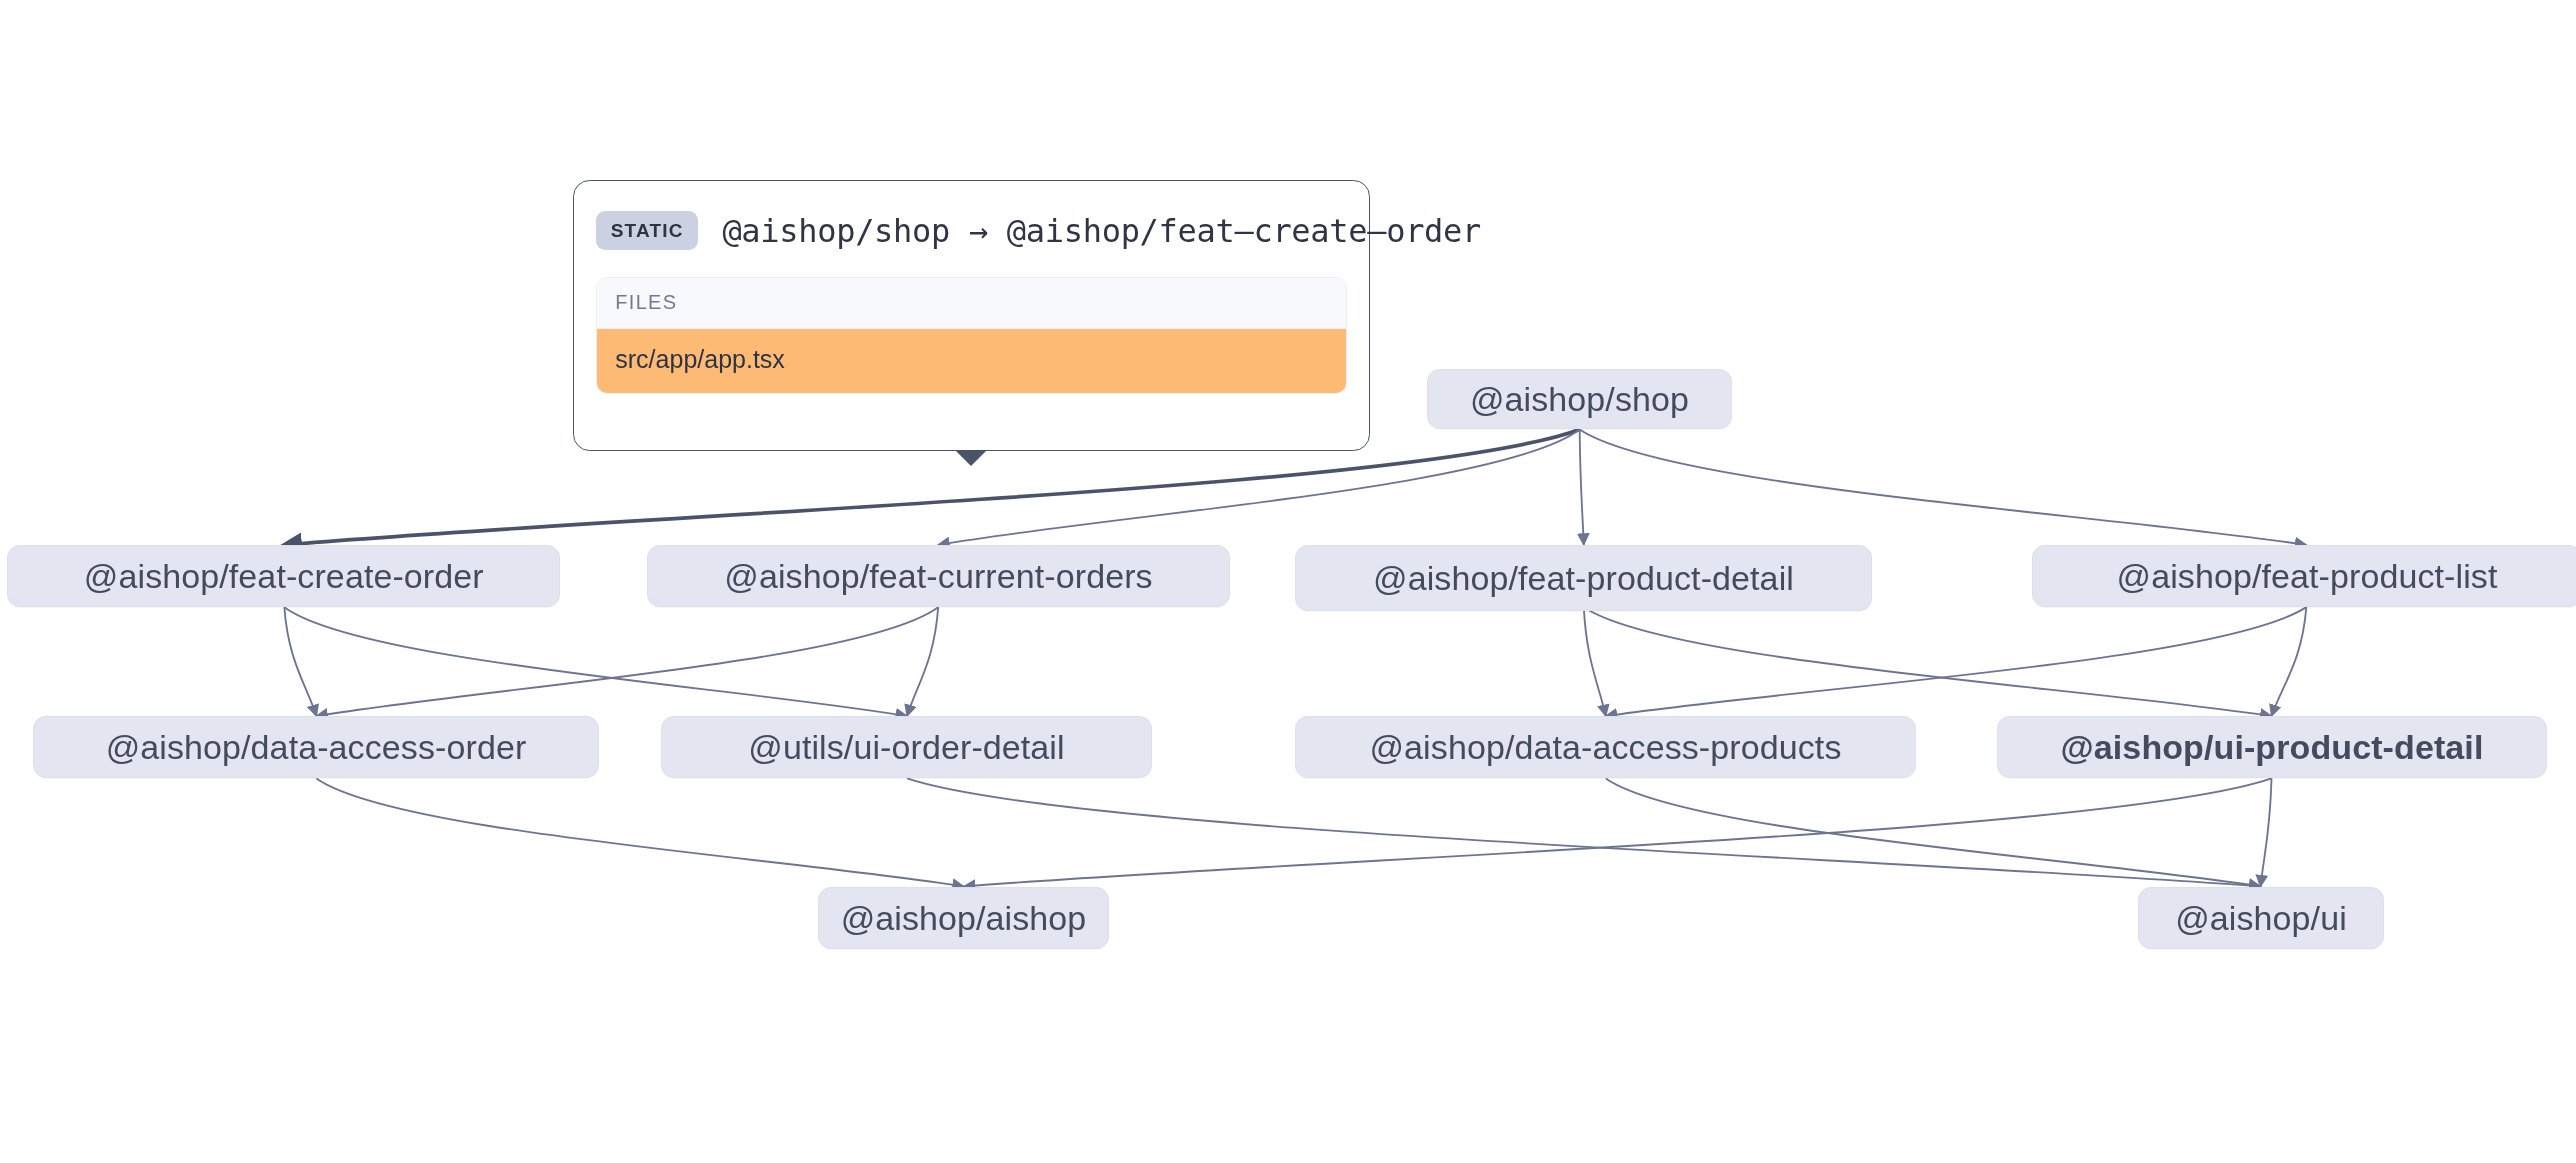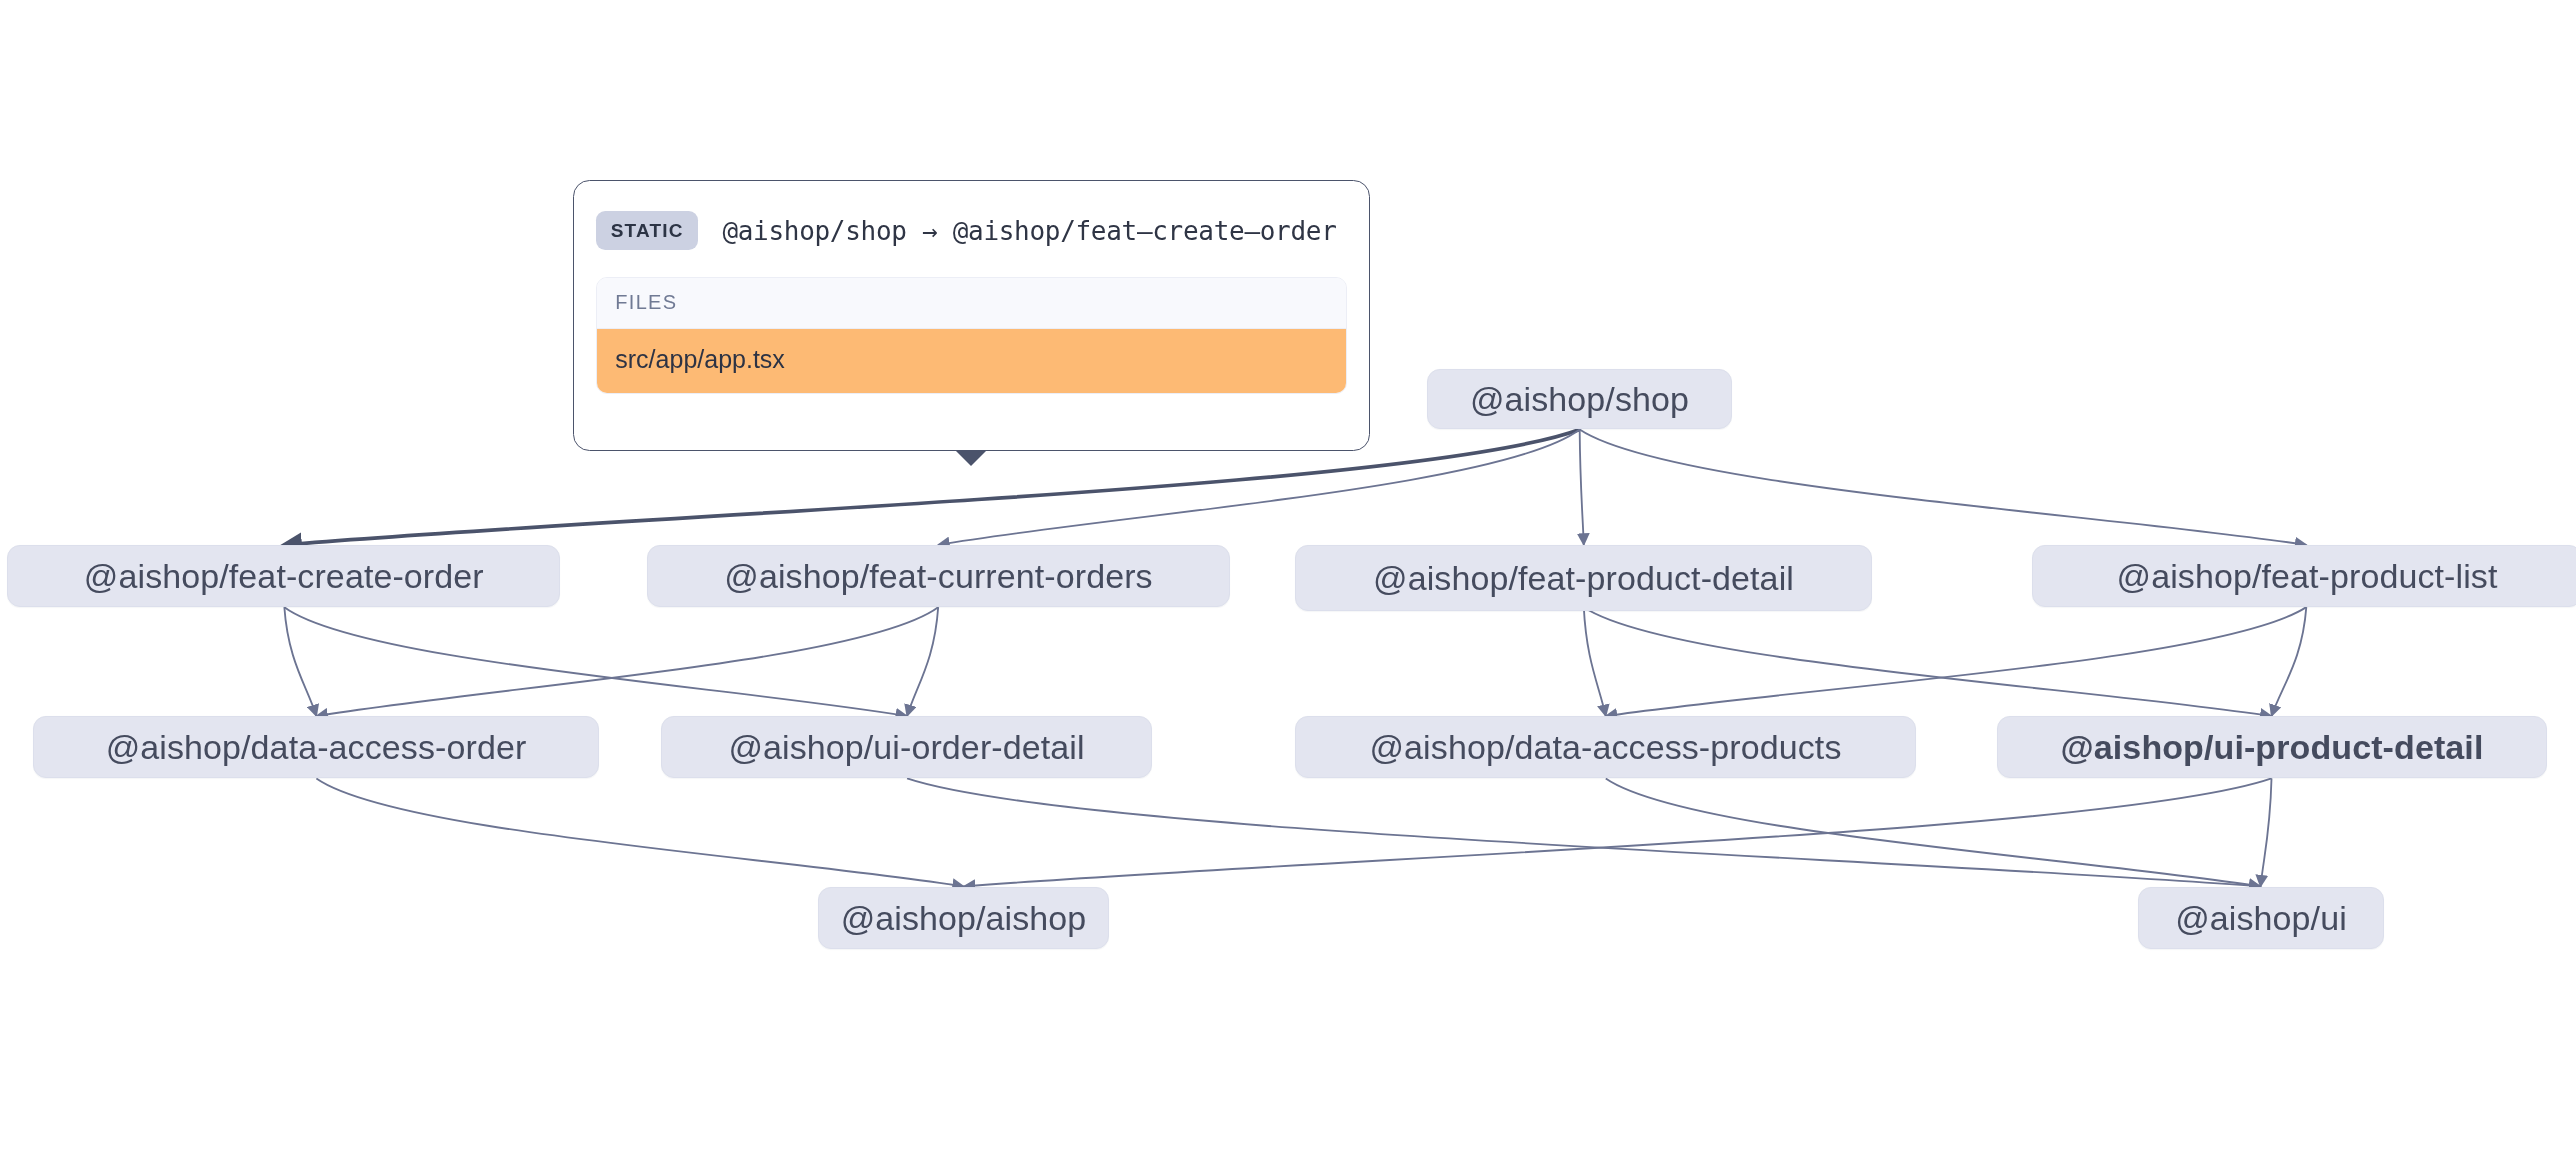--- a/index.html
+++ b/index.html
@@ -78,21 +78,21 @@
     font-size: 19px;
     font-weight: bold;
     letter-spacing: 1.2px;
     border-radius: 9.2px;
     padding: 10px 14.7px;
     line-height: 1;
     text-align: center;
   }
   .edge-title {
     font-family: "DejaVu Sans Mono", "Liberation Mono", monospace;
-    font-size: 26px;
+    font-size: 32px;
     color: #2f3545;
     letter-spacing: -0.3px;
     white-space: nowrap;
   }
   .files-panel {
     margin-top: 16.5px;
     border: 0.9px solid #eceef6;
     border-radius: 11px;
     overflow: hidden;
     background: #ffffff;
@@ -160,21 +160,21 @@
       <div class="node" style="left: 1295px; top: 545px; width: 577px; height: 66px;">
         <span>@aishop/feat-product-detail</span>
       </div>
       <div class="node" style="left: 2032px; top: 545px; width: 550px; height: 62px;">
         <span>@aishop/feat-product-list</span>
       </div>
       <div class="node" style="left: 33px; top: 716px; width: 566px; height: 62px;">
         <span>@aishop/data-access-order</span>
       </div>
       <div class="node" style="left: 661px; top: 716px; width: 491px; height: 62px;">
-        <span>@aishop/ui-order-detail</span>
+        <span>@utils/ui-order-detail</span>
       </div>
       <div class="node" style="left: 1295px; top: 716px; width: 621px; height: 62px;">
         <span>@aishop/data-access-products</span>
       </div>
       <div class="node" style="left: 1997px; top: 716px; width: 550px; height: 62px; font-weight: bold;">
         <span>@aishop/ui-product-detail</span>
       </div>
       <div class="node" style="left: 818px; top: 887px; width: 291px; height: 62px;">
         <span>@aishop/aishop</span>
       </div>

